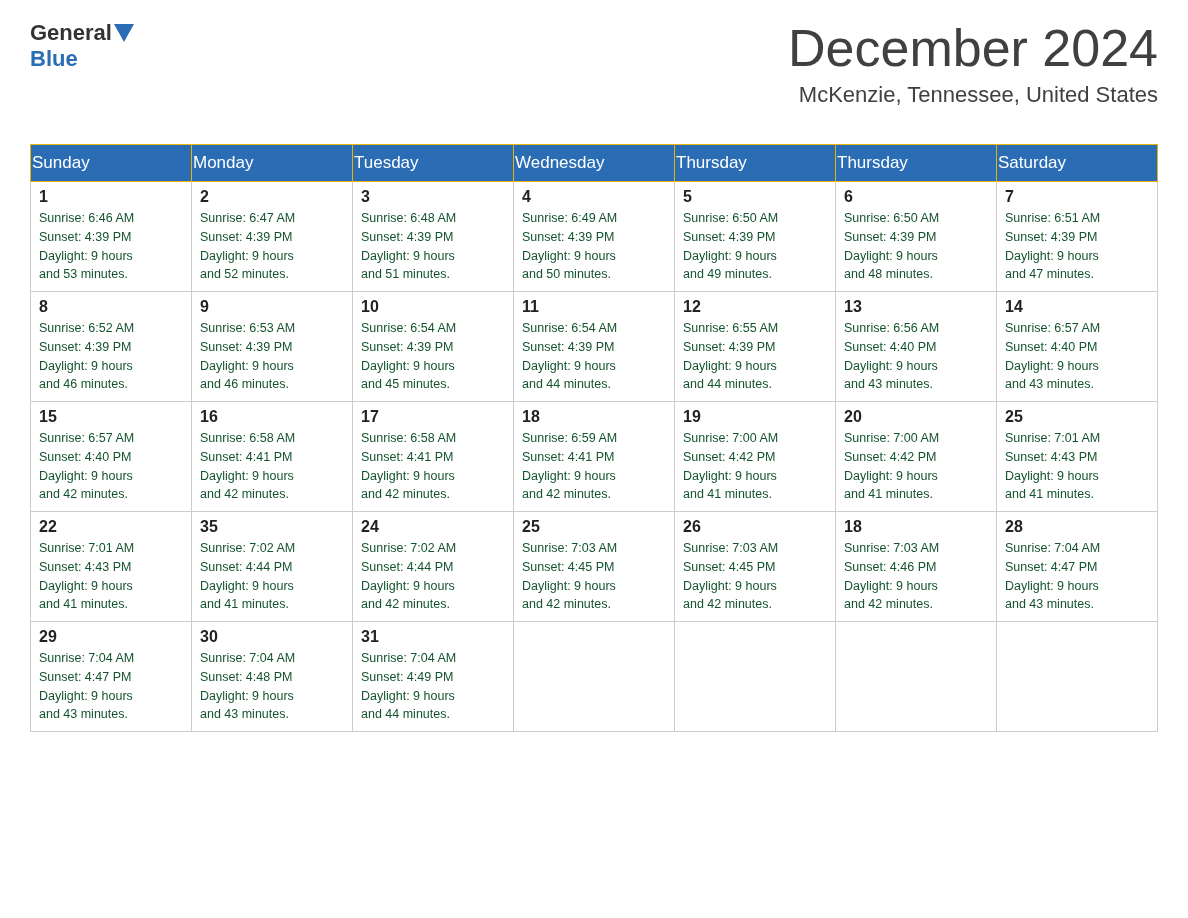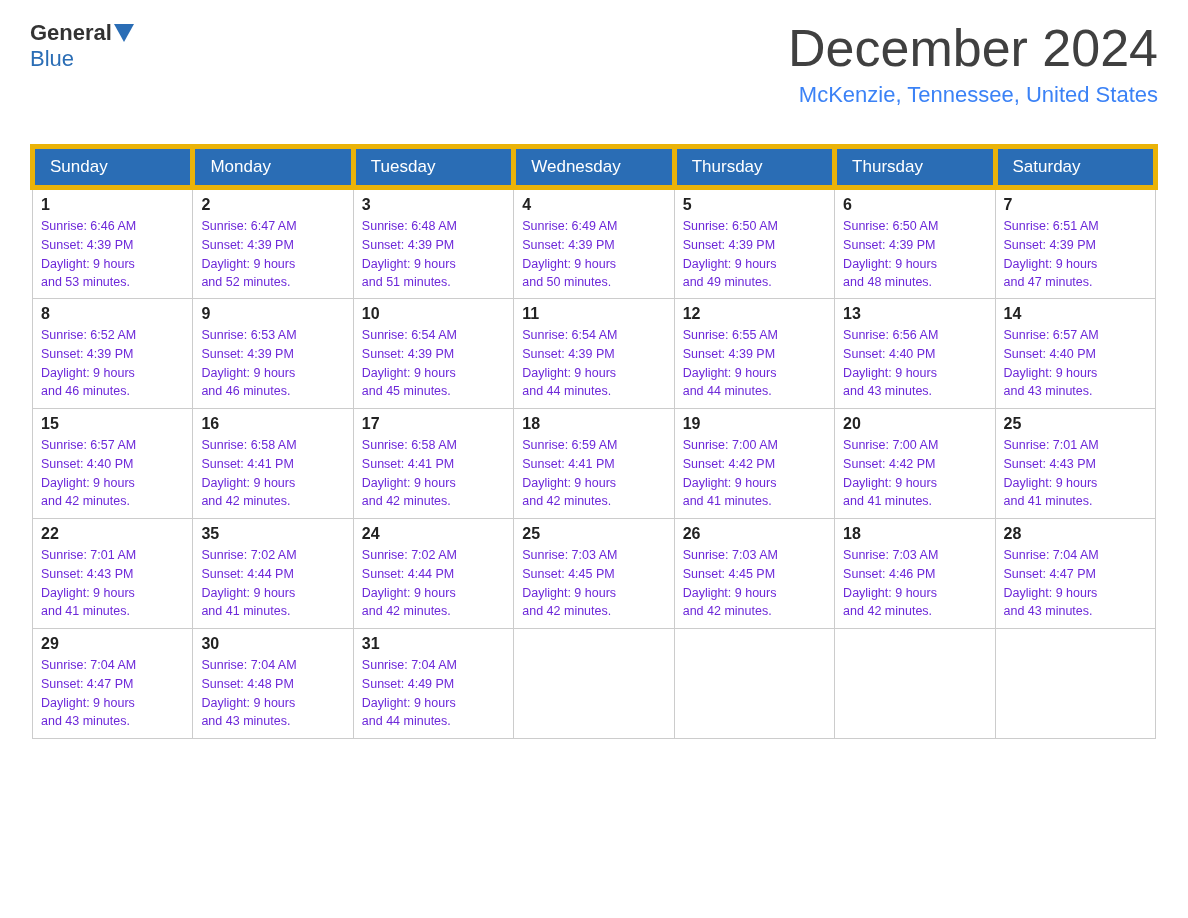--- a/index.html
+++ b/index.html
@@ -34,65 +34,65 @@
       height: 0;
       border-left: 10px solid transparent;
       border-right: 10px solid transparent;
       border-top: 18px solid #2a6db5;
       display: inline-block;
       margin: 0 2px;
     }
     .logo-blue {
       color: #2a6db5;
       font-size: 22px;
-      font-weight: normal;
+      font-weight: bold;
     }
     .title-area {
       text-align: right;
     }
     .month-title {
       font-size: 52px;
       font-weight: normal;
       color: #404040;
       line-height: 1.1;
     }
     .location-title {
       font-size: 22px;
-      color: #3b82f6;
+      color: #404040;
       margin-top: 5px;
     }
     .calendar {
       width: 100%;
       border-collapse: collapse;
     }
     .calendar th {
       background-color: #2a6db5;
       color: #ffffff;
       font-size: 17px;
       font-weight: normal;
-      padding: 8px 15px;
+      padding: 8px 1px;
       text-align: left;
-      border: 5px solid #eab308;
+      border: 1px solid #eab308;
     }
     .calendar td {
       border: 1px solid #ccc;
       vertical-align: top;
       padding: 6px 8px;
       width: 14.28%;
       min-height: 100px;
     }
     .day-number {
       font-size: 16px;
       font-weight: bold;
       color: #222;
       margin-bottom: 3px;
     }
     .day-info {
       font-size: 12.5px;
-      color: #6d28d9;
+      color: #14532d;
       line-height: 1.5;
     }
     .calendar tr td {
       height: 110px;
     }
     .calendar tr:last-child td {
       height: 110px;
     }
     .empty-cell {
       background: #fff;

